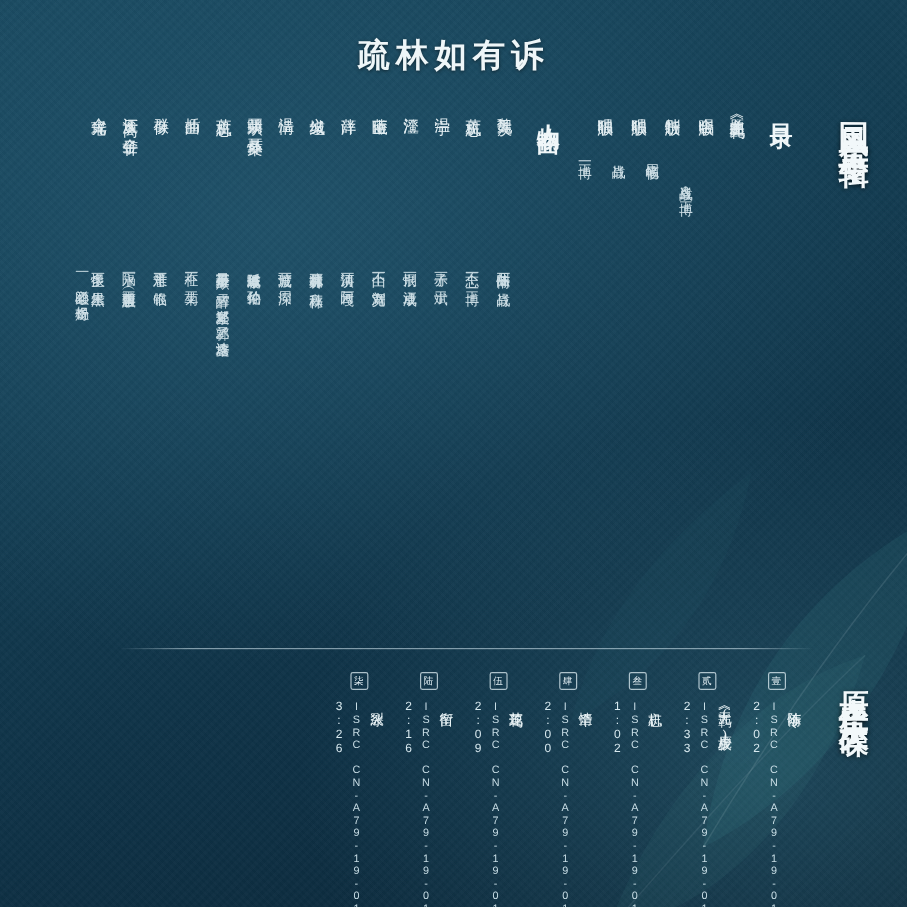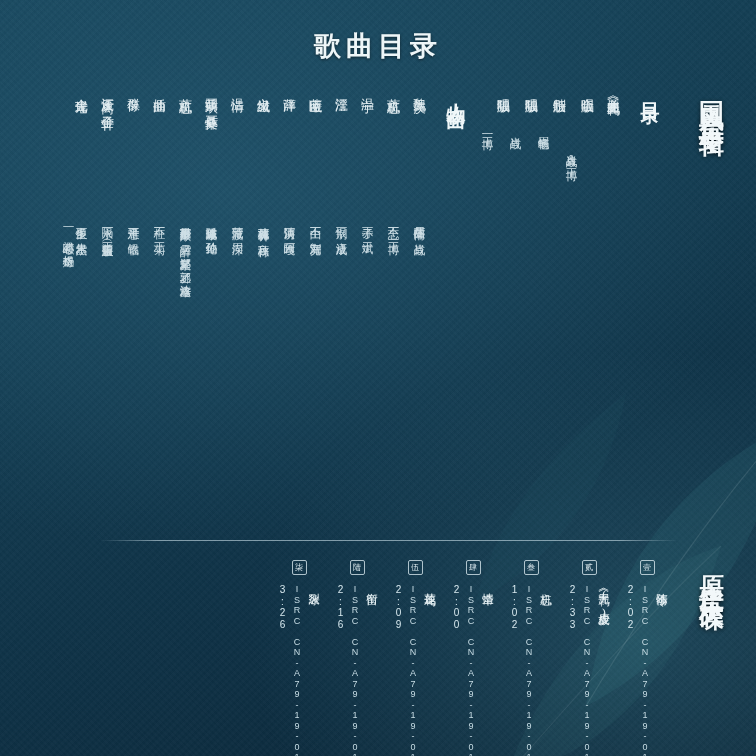--- a/index.html
+++ b/index.html
@@ -166,21 +166,21 @@
     <path d="M250,10 C180,90 110,190 50,290" stroke="#bddfe2" stroke-width="1.2" fill="none" opacity="0.5"></path>
   </svg>
   <svg class="leaf" id="leaf2" viewBox="0 0 240 260">
     <path d="M20,250 C60,140 140,50 235,20 C200,140 120,230 20,250 Z" fill="#4a8d92" opacity="0.45"></path>
     <path d="M20,250 C90,170 160,90 235,20" stroke="#cfe9eb" stroke-width="1.1" fill="none" opacity="0.45"></path>
   </svg>
   <svg class="leaf" id="leaf3" viewBox="0 0 180 220">
     <path d="M170,8 C100,60 40,130 20,215 C90,180 150,110 170,8 Z" fill="#2f6f7c" opacity="0.5"></path>
   </svg>
 
-  <div class="title-main">歌曲目录</div>
+  <div class="title-main">疏林如有诉</div>
 
   <div class="big-head v" id="head-album">国风音乐专辑</div>
   <div class="big-head v" id="head-disc">原声音乐大碟</div>
 
   <div id="top-section">
 
     <div class="col" style="right: 18px;">
       <div class="v label-lg">目录</div>
     </div>
 

